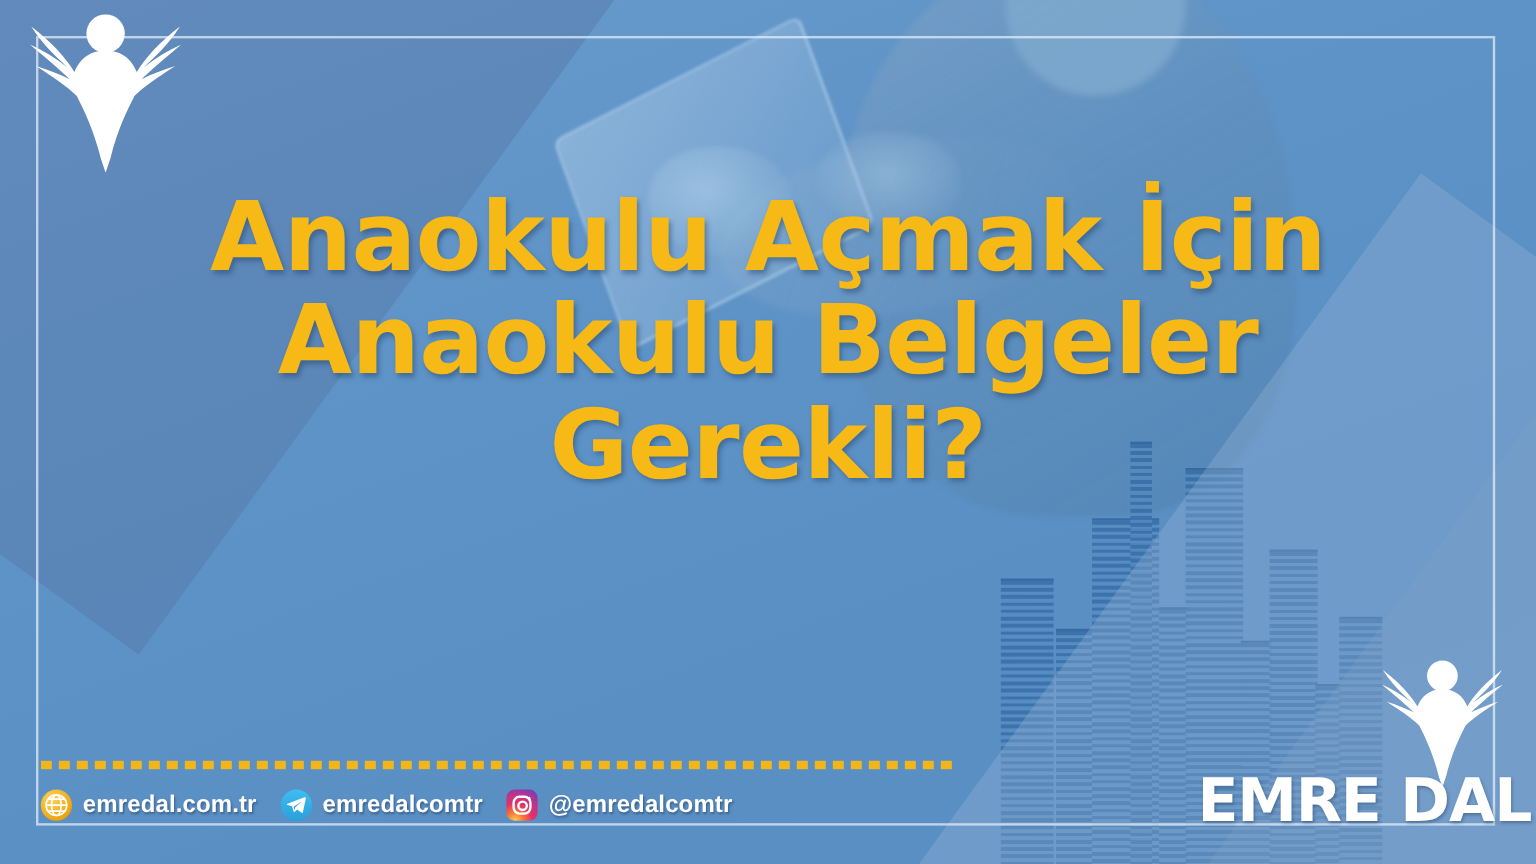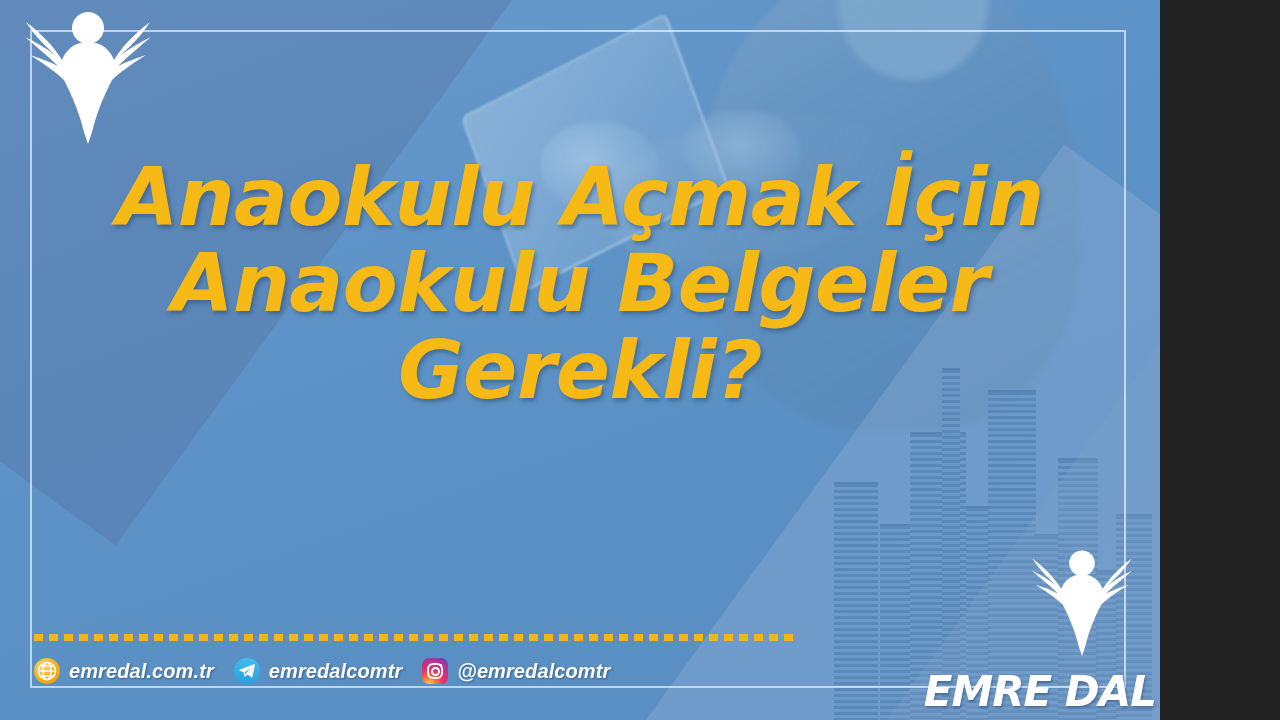--- a/index.html
+++ b/index.html
@@ -4,26 +4,25 @@
 <style>
   html, body {
     margin: 0;
     padding: 0;
     background: #222;
   }
   * { box-sizing: border-box; }
 
   .banner {
     position: relative;
-    width: 1160px;
+    width: 1280px;
     height: 720px;
     overflow: hidden;
     font-family: "Liberation Sans", "DejaVu Sans", sans-serif;
     background: #5f93c7;
-    font-style: italic;
   }
 
   
   .bg-base {
     position: absolute; inset: 0;
     background:
       linear-gradient(160deg, #6a9bcd 0%, #5e93c7 38%, #5a8fc4 70%, #5b90c5 100%);
   }
 
   
@@ -234,25 +233,25 @@
 
   
   .ic-tg {
     border-radius: 50%;
     background: linear-gradient(180deg, #3fbdf1 0%, #2a9fdc 100%);
   }
   .ic-tg svg { position: absolute; inset: 4px; }
 
   .brandword {
     position: absolute;
-    right: 4px; bottom: 4px;
+    right: 4px; bottom: 24px;
     color: #ffffff;
     font-family: "DejaVu Sans", "Liberation Sans", sans-serif;
     font-weight: 700;
-    font-size: 42px;
+    font-size: 50px;
     letter-spacing: -1px;
     text-shadow: 1px 2px 3px rgba(30,60,96,.45);
     white-space: nowrap;
     z-index: 8;
   }
 </style>
 </head>
 <body>
 
 <div class="banner">

